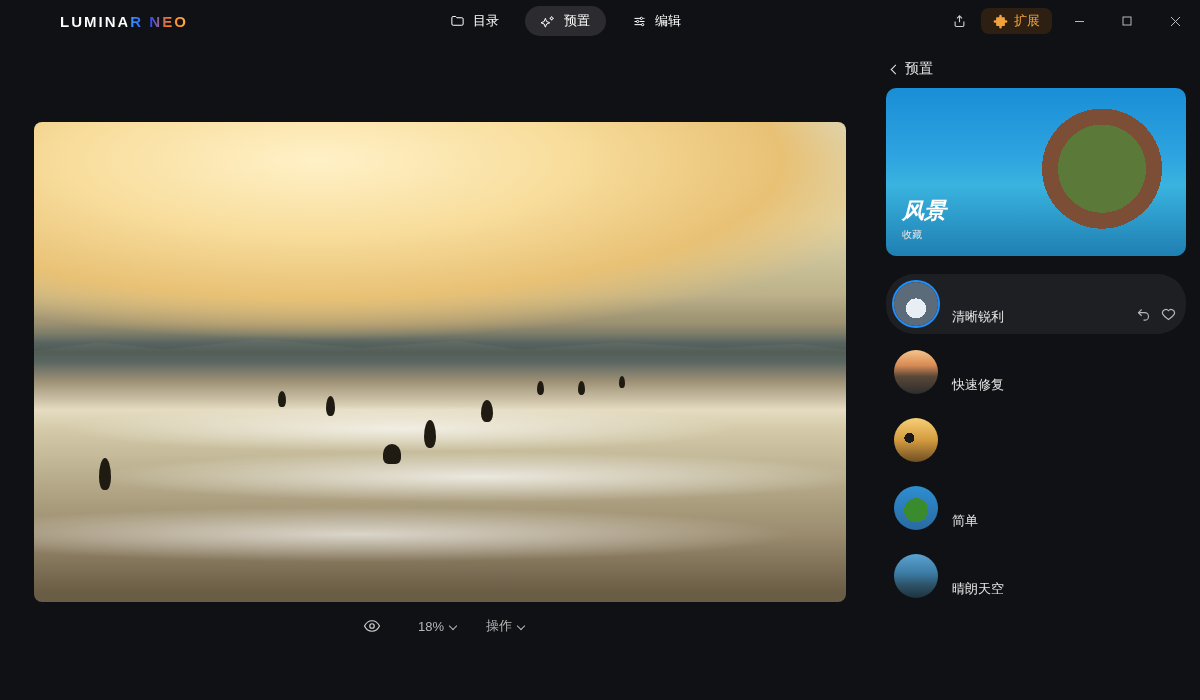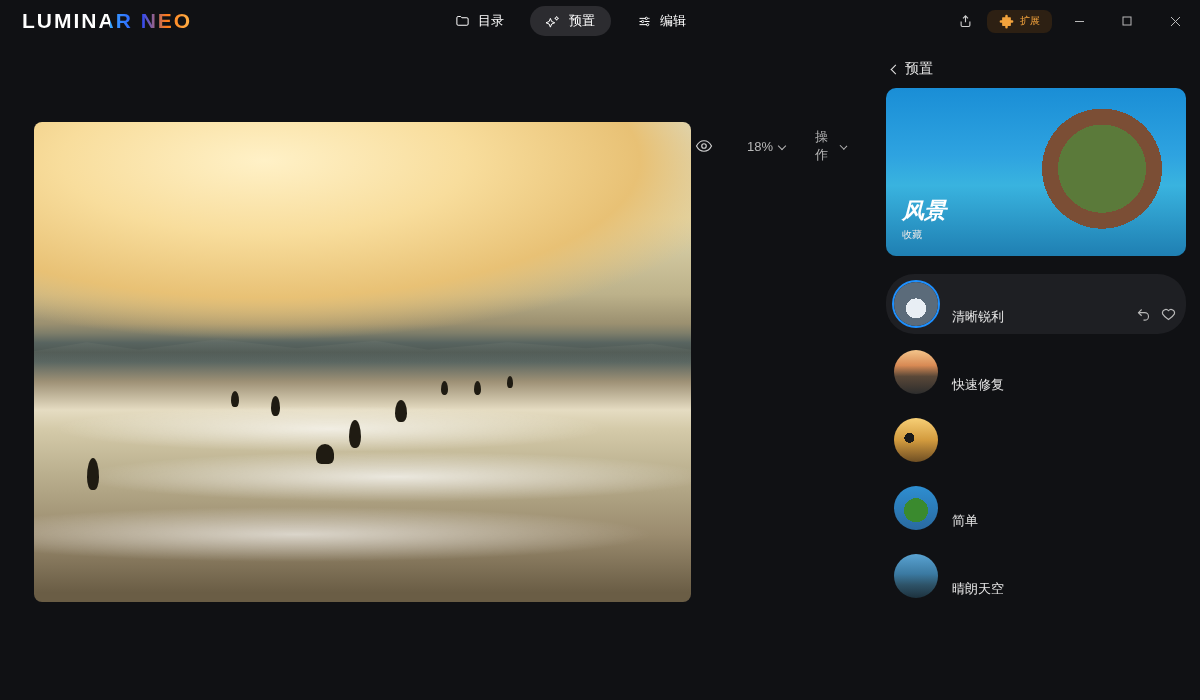--- a/index.html
+++ b/index.html
@@ -1,34 +1,34 @@
 <!DOCTYPE html>
 <html><head>
 <meta charset="utf-8">
 <style>
   * { margin: 0; padding: 0; box-sizing: border-box; font-family: "Segoe UI", "Microsoft YaHei", sans-serif; }
   body { width: 1200px; height: 700px; background: #101114; color: #e6e6e6; overflow: hidden; display: flex; flex-direction: column; }
   
   
   .titlebar { height: 42px; display: flex; align-items: center; padding: 0 4px 0 22px; }
-  .logo { font-size: 21px; font-weight: 700; letter-spacing: 2px;
+  .logo { font-size: 15px; font-weight: 700; letter-spacing: 2px;
     background: linear-gradient(90deg,#ffffff 0%,#ffffff 52%,#3aa6ff 52%,#2748ff 70%,#ff7a18 85%,#ffb44a 100%);
-    -webkit-background-clip: text; background-clip: text; color: transparent; }
+    -webkit-background-clip: text; background-clip: text; color: transparent; margin-left: 38px; }
   .titlebar-center { flex: 1; display: flex; justify-content: center; gap: 10px; }
   .mode-btn { display: flex; align-items: center; gap: 8px; padding: 6px 16px; border-radius: 18px; font-size: 13px; color: #ffffff; cursor: pointer; }
   .mode-btn.active { background: #2c2c30; color: #fff; }
   .mode-btn svg, .mode-btn .glyph { width: 15px; height: 15px; stroke: currentColor; fill: none; stroke-width: 1.6; }
   .titlebar-right { display: flex; align-items: center; gap: 6px; }
   .icon-btn { width: 32px; height: 28px; display: flex; align-items: center; justify-content: center; color: #cfcfcf; cursor: pointer; border-radius: 4px; }
-  .ext-btn { display: flex; align-items: center; gap: 6px; background: #2d2013; padding: 4px 12px; border-radius: 8px; color: #f2a23c; font-size: 10px; cursor: pointer; }
+  .ext-btn { display: flex; align-items: center; gap: 6px; background: #2d2013; padding: 4px 12px; border-radius: 8px; color: #f2a23c; font-size: 13px; cursor: pointer; }
   .win-btn { width: 42px; height: 28px; display: flex; align-items: center; justify-content: center; color: #b9b9b9; cursor: pointer; font-size: 11px; }
   
   
   .main { flex: 1; display: flex; min-height: 0; }
-  .canvas-pane { flex: 1; display: flex; padding: 80px 34px 10px 34px; min-width: 0; }
+  .canvas-pane { flex: 1; display: flex; flex-direction: column; padding: 80px 34px 10px 34px; min-width: 0; }
   
   
   .photo { width: 100%; height: 480px; border-radius: 8px; overflow: hidden; position: relative;
     background:
       radial-gradient(ellipse 220% 110% at 35% 8%, #fff1c7 0%, #f8dd9c 14%, #e8c175 26%, rgba(232,193,117,0) 34%),
       linear-gradient(180deg,#d8e1d8 0%, #e0d7ad 20%, #bcb18a 36%, #9b9070 42%, #7e7e6a 44%, #586460 46%, #4e5853 48%, #5b6762 50%, #9d9075 54%, #e5dcc2 60%, #d4caa9 64%, #b8ad8c 74%, #9a8b6e 86%, #6a5d45 98%);
   }
   .mountains { position:absolute; left:0; right:0; top:44%; height:30px;
     background:linear-gradient(180deg, rgba(109,118,110,0.5), rgba(109,118,110,0));
     clip-path: polygon(0 60%, 8% 30%, 16% 55%, 28% 20%, 40% 50%, 52% 25%, 60% 55%, 72% 30%, 84% 50%, 94% 35%, 100% 55%, 100% 100%, 0 100%); }

